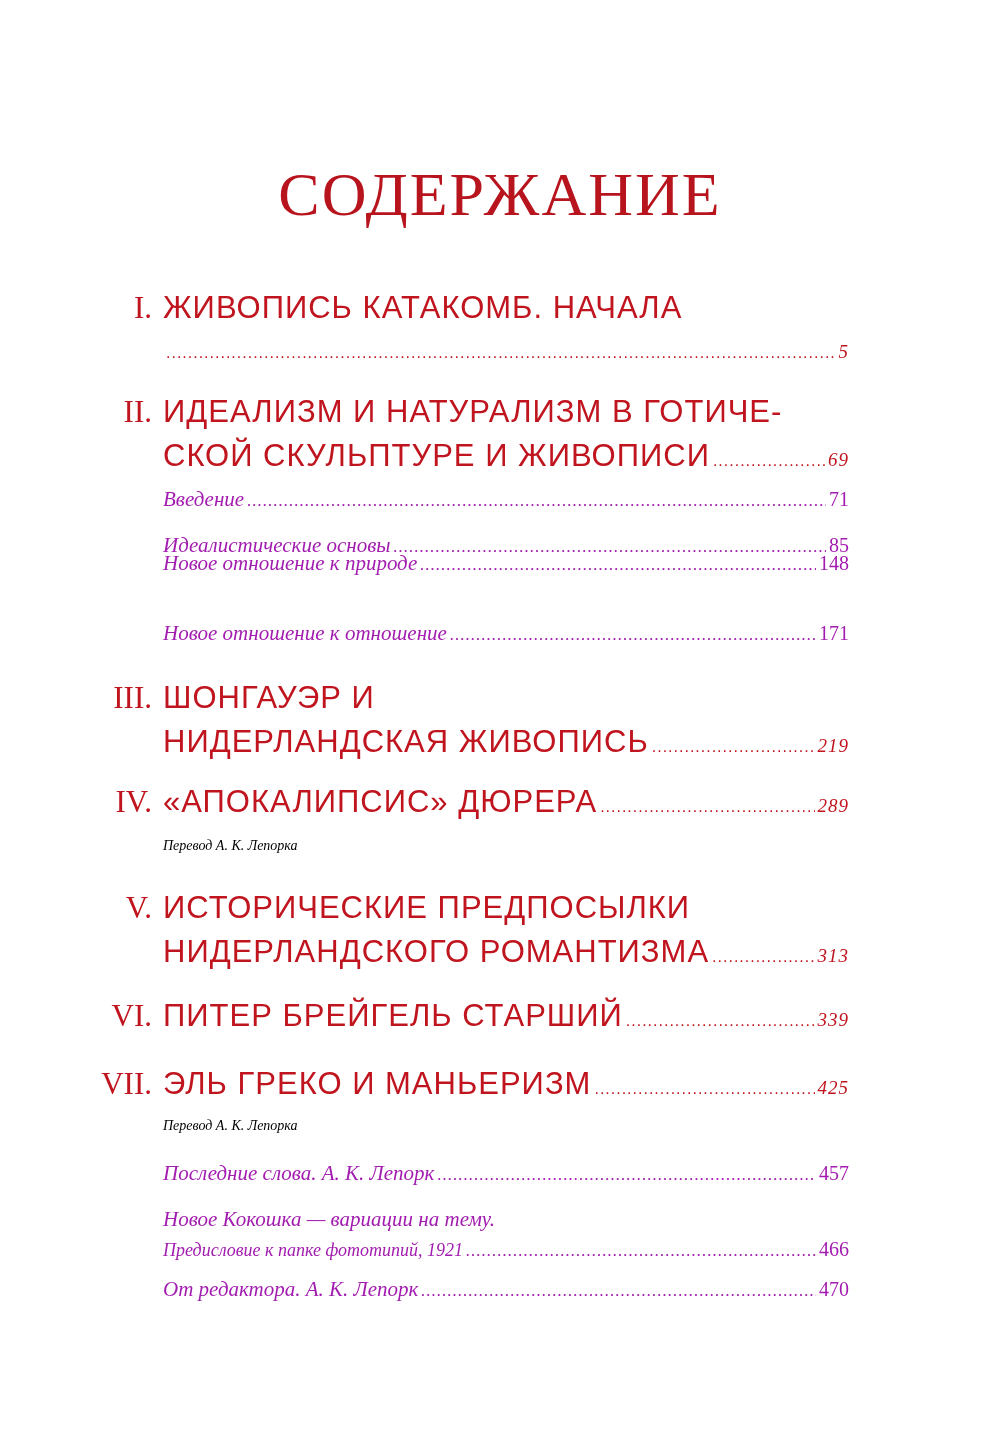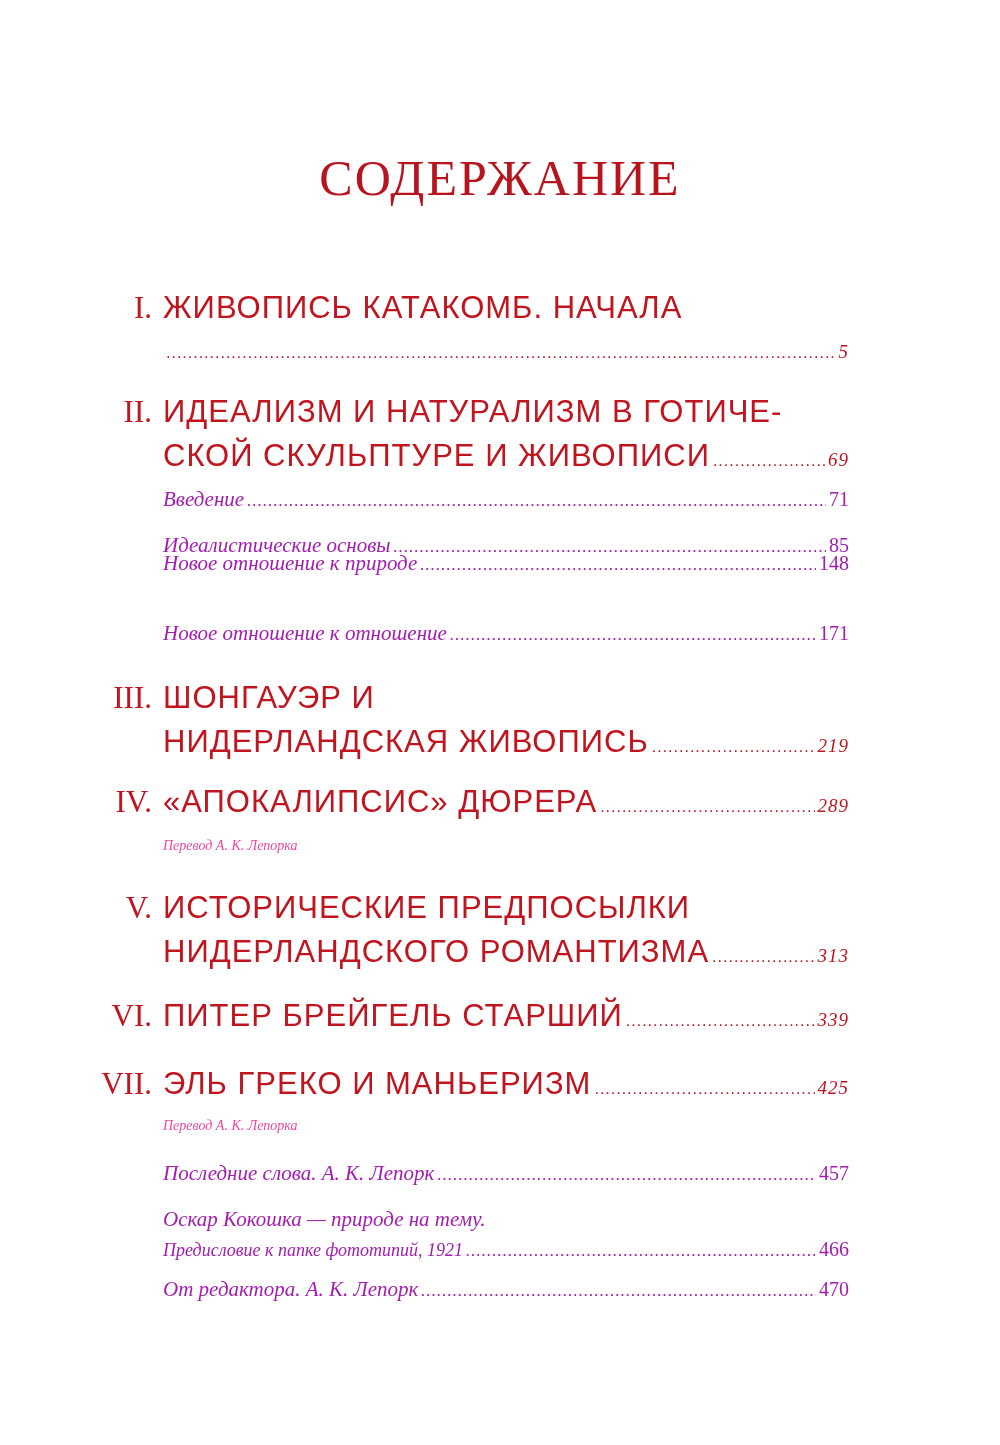--- a/index.html
+++ b/index.html
@@ -1,21 +1,21 @@
 <!DOCTYPE html>
 <html><head>
 <meta charset="utf-8">
 <style>
   html, body { margin: 0; padding: 0; background: #ffffff; }
   body { width: 1000px; height: 1445px; position: relative; overflow: hidden; }
   .page { position: absolute; left: 0; top: 0; width: 1000px; height: 1445px; }
   .title {
-    position: absolute; left: 0; width: 1000px; top: 149px;
+    position: absolute; left: 0; width: 1000px; top: 159px;
     text-align: center; color: #b8141e;
-    font-family: "Liberation Serif", serif; font-size: 50px; letter-spacing: 2px;
+    font-family: "Liberation Serif", serif; font-size: 62px; letter-spacing: 2px;
   }
   .chap {
     position: absolute; left: 0; width: 1000px;
     color: #c0141e; font-family: "DejaVu Sans", sans-serif;
   }
   .chap .num {
     position: absolute; right: 848px; text-align: right;
     font-family: "Liberation Serif", serif; font-size: 31px; line-height: 44px;
   }
   .chap .body { position: absolute; left: 163px; width: 686px; }
@@ -35,21 +35,21 @@
   .lead .pg { flex: 0 0 auto; font-family: "Liberation Serif", serif; font-style: italic; }
   .chap .lead .dots { font-size: 16px; }
   .chap .lead .pg { font-size: 19px; }
   .sub {
     position: absolute; left: 163px; width: 686px; color: #a21caf;
     font-family: "Liberation Serif", serif; font-style: italic; font-size: 21px; line-height: 30px;
   }
   .sub .lead .dots { font-size: 17px; }
   .sub .lead .pg { font-style: normal; font-size: 20px; }
   .trans {
-    position: absolute; left: 163px; color: #ec4899;
+    position: absolute; left: 163px; color: #000000;
     font-family: "Liberation Serif", serif; font-style: italic; font-size: 14px;
   }
   .sub2 { font-size: 18px; justify-content: center; }
 </style>
 </head>
 <body>
 
 <div class="page">
   <div class="title">СОДЕРЖАНИЕ</div>
 
@@ -165,21 +165,21 @@
   <div class="trans" style="top:1118px">Перевод А. К. Лепорка</div>
 
   <div class="sub" style="top:1158px">
     <div class="lead">
         <span class="txt">Последние слова. А. К. Лепорк</span>
         <span class="dots"></span>
         <span class="pg">457</span>
       </div>
   </div>
   <div class="sub" style="top:1204px">
-    <div>Оскар Кокошка — природе на тему.</div>
+    <div>Новое Кокошка — вариации на тему.</div>
     <div class="lead sub2">
         <span class="txt">Предисловие к папке фототипий, 1921</span>
         <span class="dots"></span>
         <span class="pg">466</span>
       </div>
   </div>
   <div class="sub" style="top:1274px">
     <div class="lead">
         <span class="txt">От редактора. А. К. Лепорк</span>
         <span class="dots"></span>

